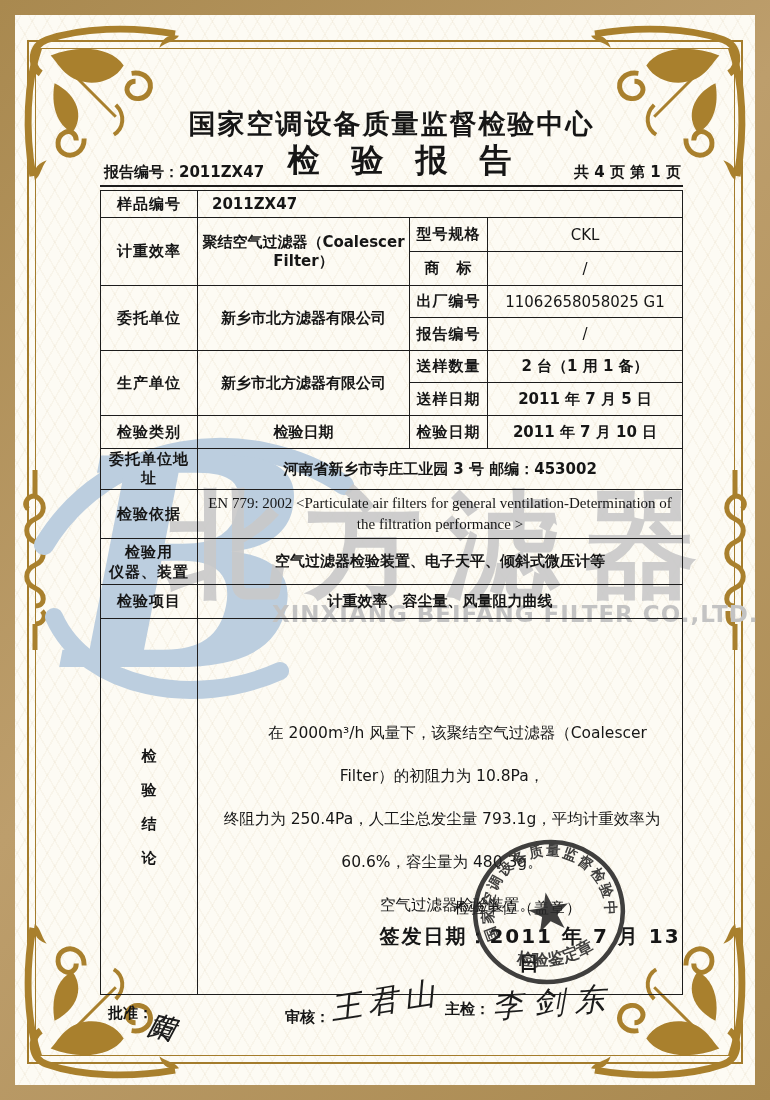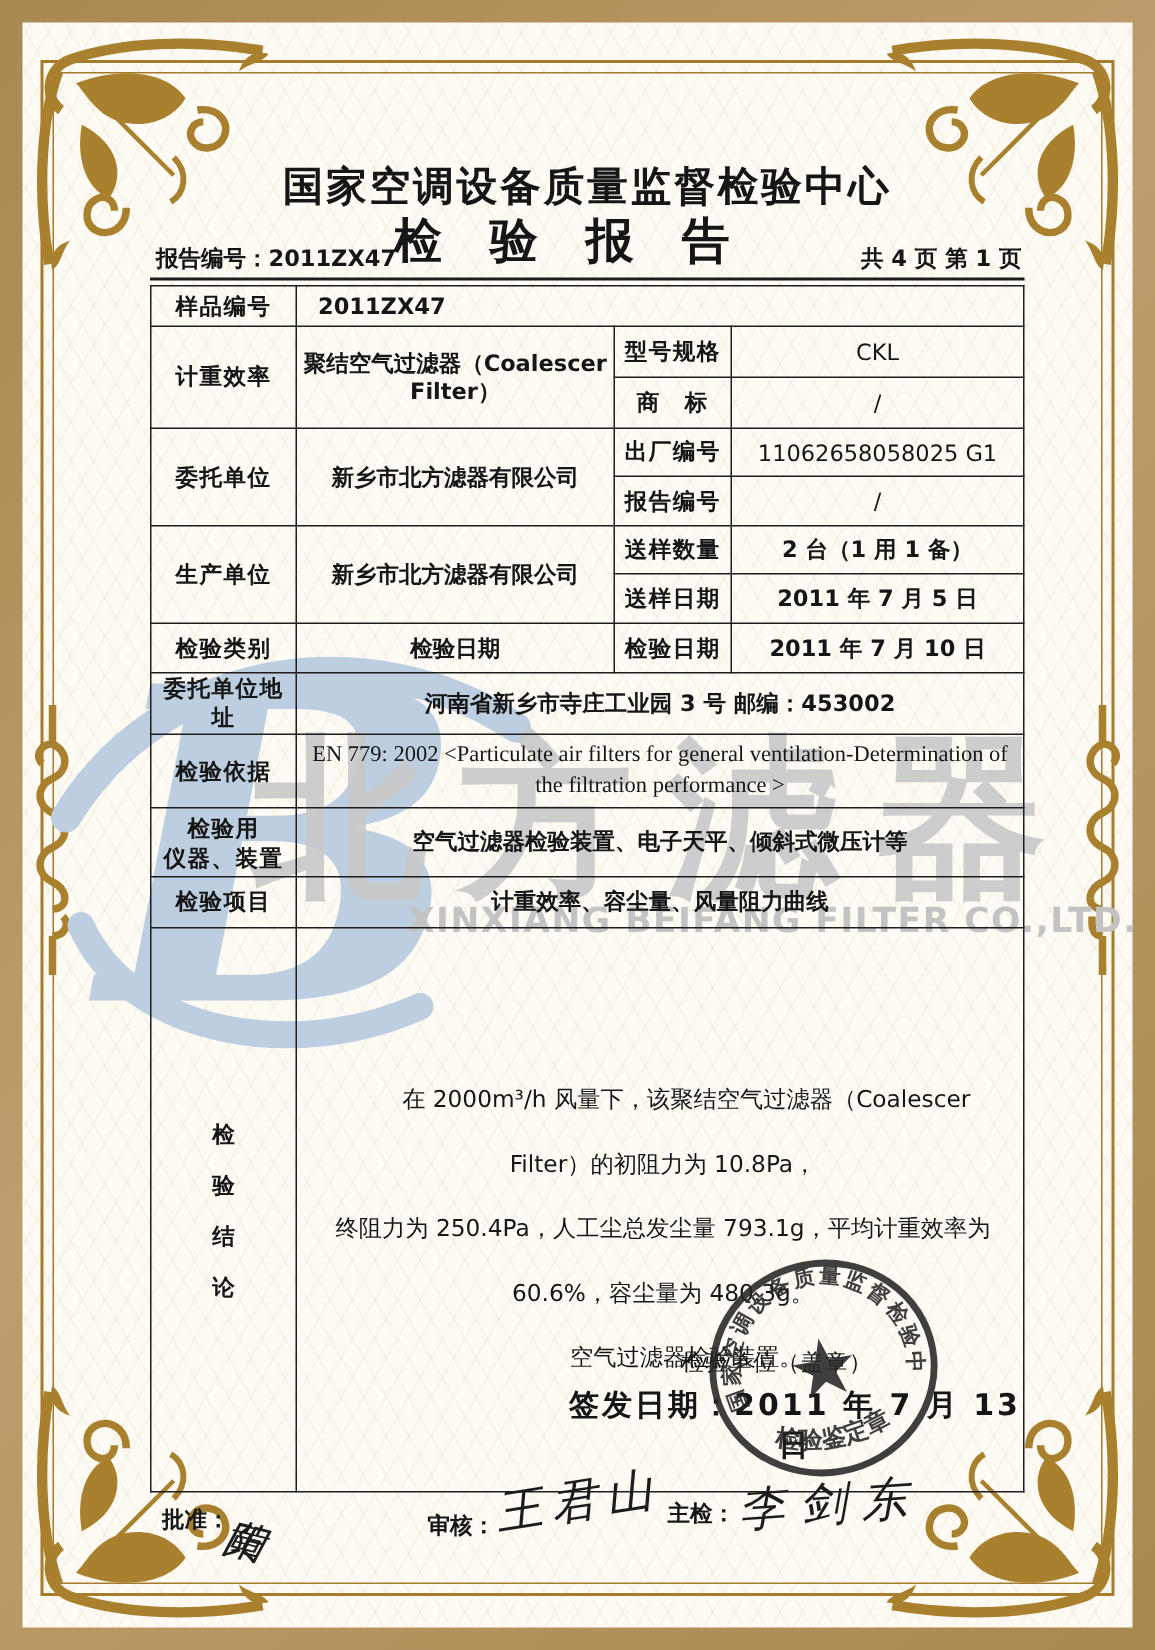--- a/index.html
+++ b/index.html
@@ -29,21 +29,21 @@
   .wm{position:absolute;z-index:1;pointer-events:none;}
   .wm-logo{left:28px;top:405px;width:340px;height:300px;}
   .wm-cn{left:168px;top:468px;font-size:116px;font-weight:bold;color:#c9c9c9;
     letter-spacing:22px;white-space:nowrap;opacity:.9;}
   .wm-en{left:272px;top:601px;font-size:23px;font-weight:bold;color:#c3c3c3;letter-spacing:1px;white-space:nowrap;}
 
   
   .content{position:absolute;inset:0;z-index:2;}
   .org-title{position:absolute;left:100px;width:583px;top:106px;text-align:center;
     font-size:27px;font-weight:bold;letter-spacing:2px;}
-  .report-title{position:absolute;left:83px;width:583px;top:139px;text-align:center;
+  .report-title{position:absolute;left:108px;width:583px;top:139px;text-align:center;
     font-size:32px;font-weight:bold;}
   .meta-row{position:absolute;left:100px;width:583px;top:160px;height:27px;
     display:flex;justify-content:space-between;align-items:flex-end;
     border-bottom:2px solid #1d1d1d;font-size:15px;font-weight:bold;box-sizing:border-box;padding:0 2px 3px 4px;}
 
   table.report{position:absolute;left:100px;top:190px;width:583px;border-collapse:collapse;table-layout:fixed;padding-left:32px;}
   table.report td{border:1.6px solid #1d1d1d;text-align:center;vertical-align:middle;
     font-size:15px;padding:1px 4px;overflow:hidden;}
   td.lbl{font-weight:bold;letter-spacing:1px;}
   td.val{font-weight:600;}

